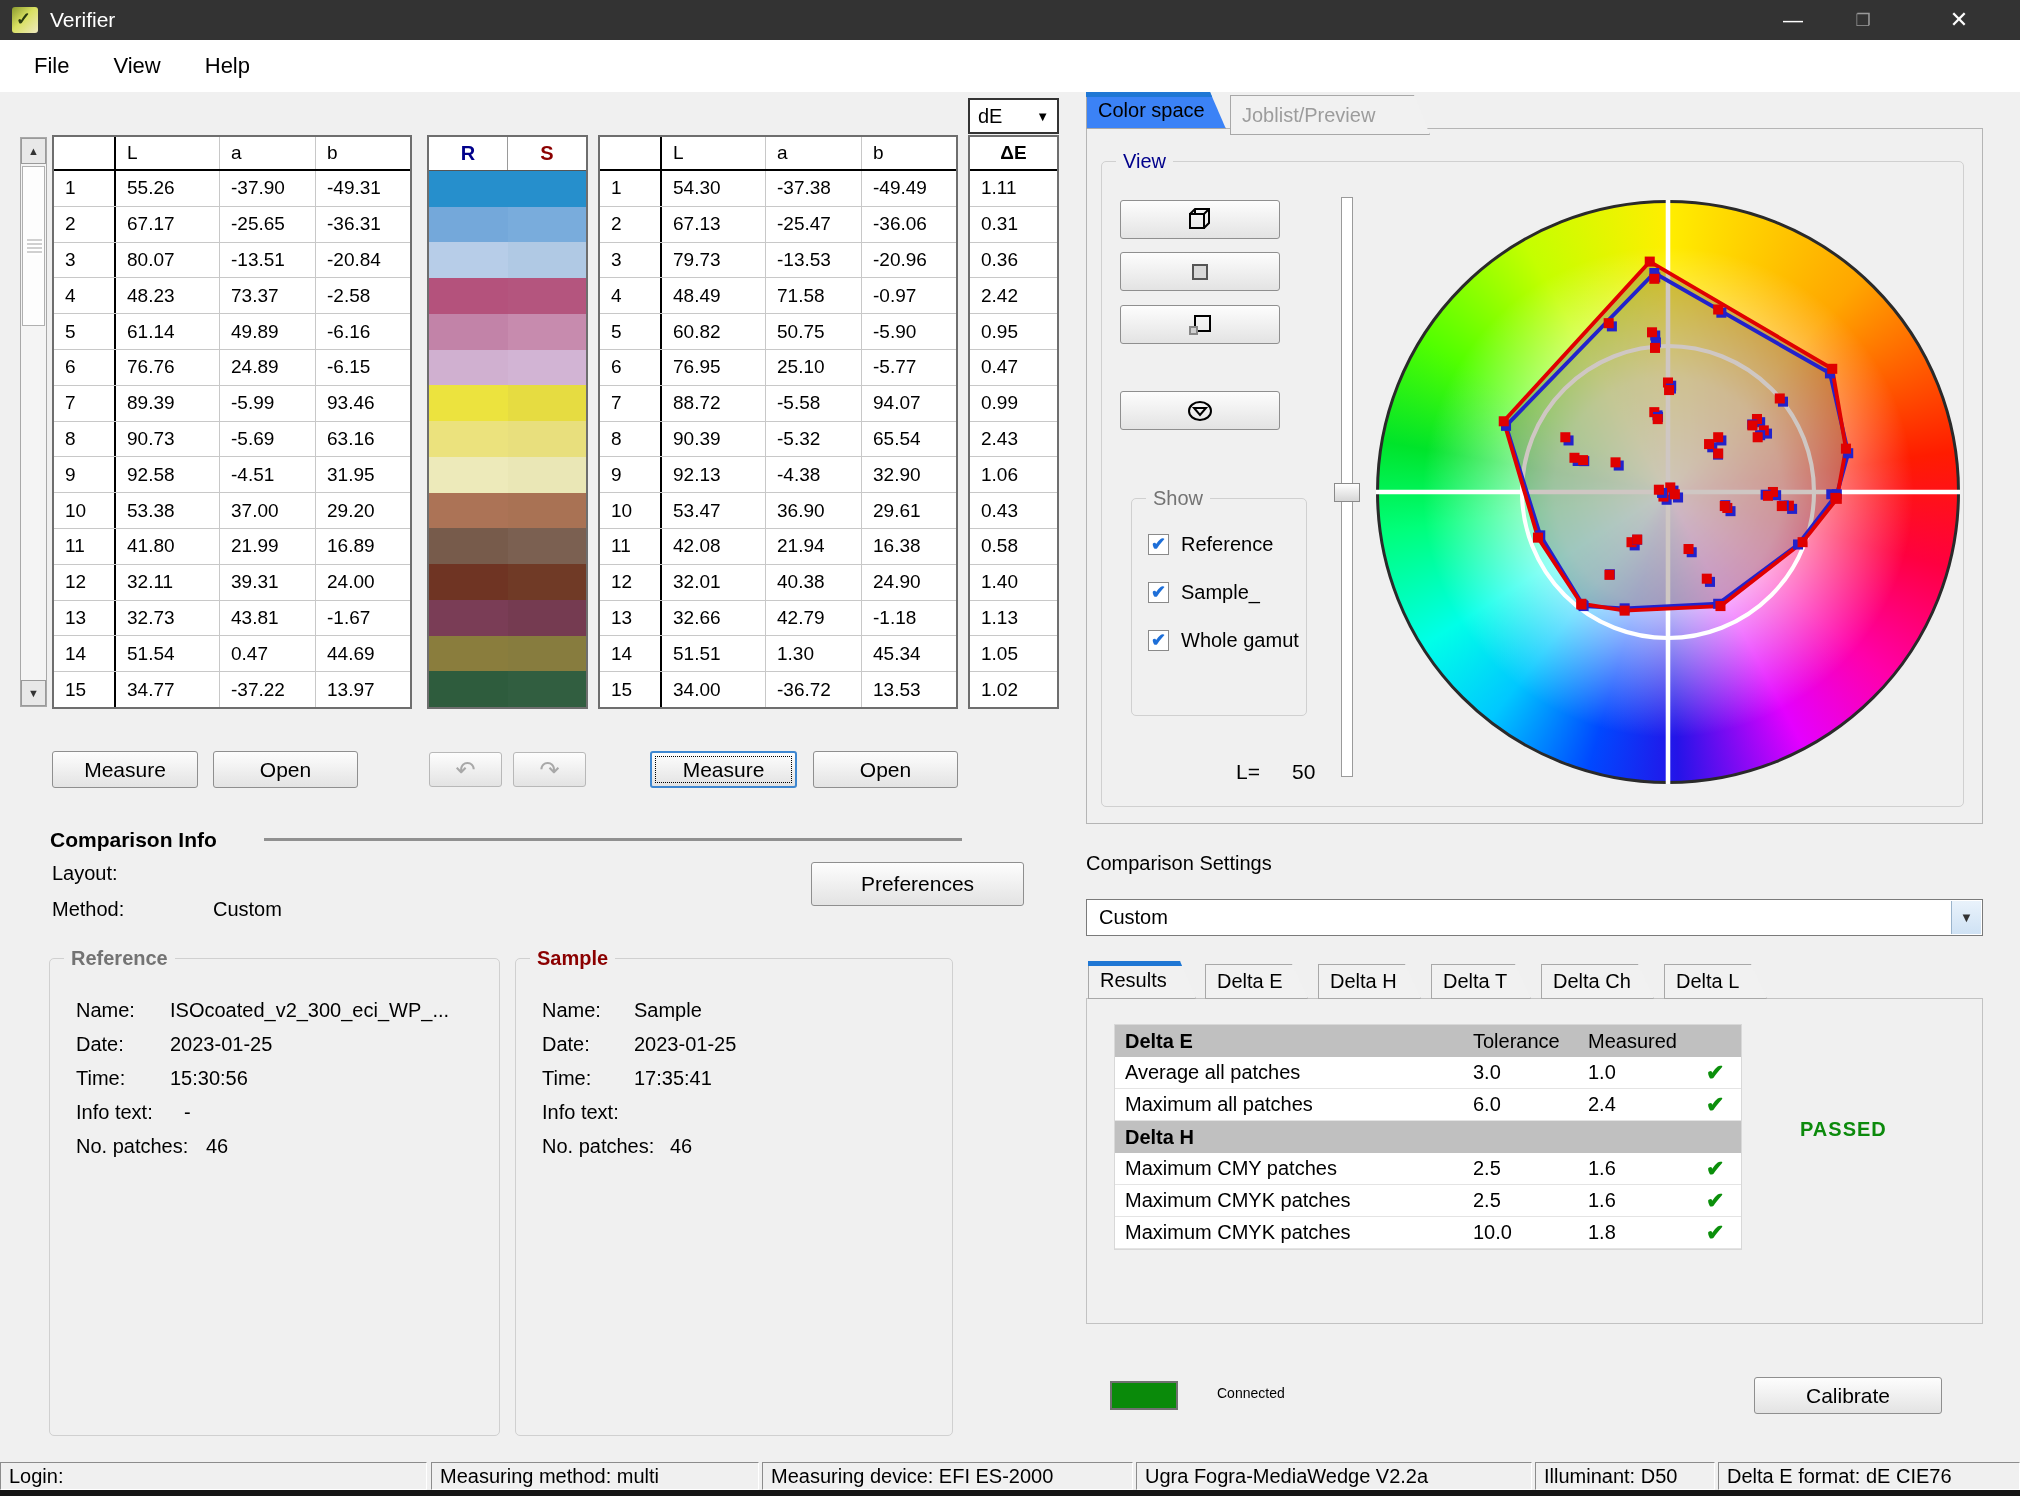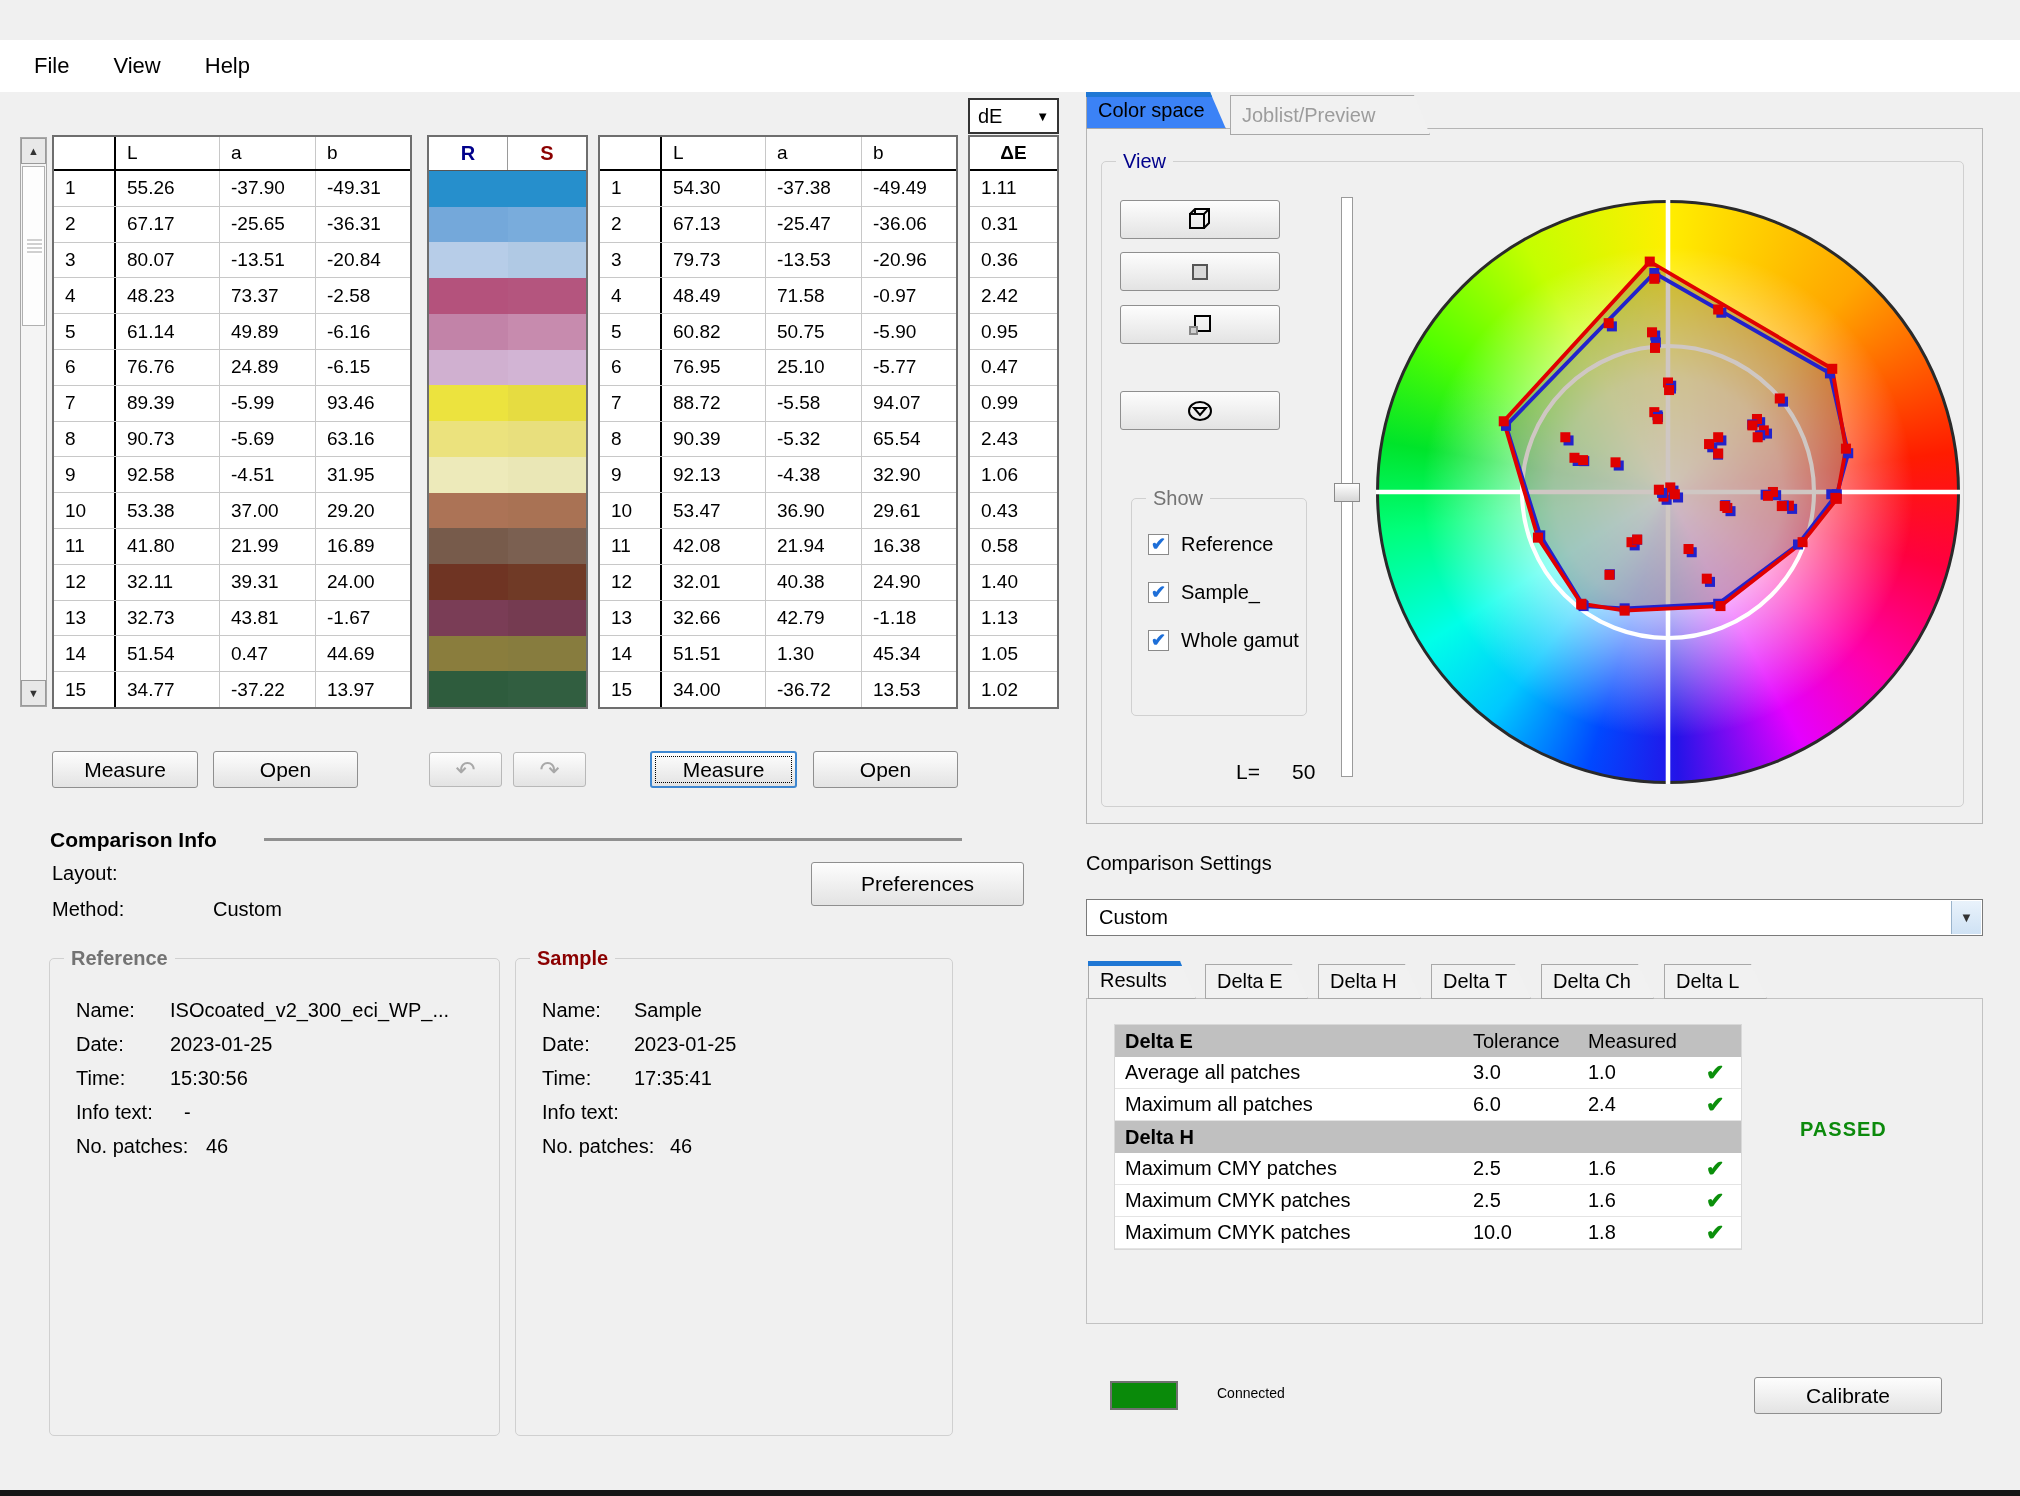--- a/index.html
+++ b/index.html
@@ -149,20 +149,27 @@
   
   #statusbar { position:absolute; left:0; top:1462px; width:2020px; height:28px; background:#f0f0f0; }
   .sb-seg { position:absolute; top:0; height:28px; border:1px solid; border-color:#8c8c8c #ffffff #ffffff #8c8c8c;
      font-size:20px; display:flex; align-items:center; padding-left:8px; overflow:hidden; white-space:nowrap; }
 </style>
 </head>
 <body>
 
 <div id="win">
 
+  <div id="titlebar">
+    <div id="app-icon"></div>
+    <div id="title-text">Verifier</div>
+    <div class="winbtn" id="btn-min">—</div>
+    <div class="winbtn" id="btn-max">❐</div>
+    <div class="winbtn" id="btn-close">✕</div>
+  </div>
 
   <div id="menubar">
     <span class="menu-item">File</span>
     <span class="menu-item">View</span>
     <span class="menu-item">Help</span>
   </div>
 
   <div id="vscroll">
     <div class="sb-btn" id="sb-up">▲</div>
     <div id="sb-thumb">
@@ -768,14 +775,22 @@
         <div class="res-c2">1.8</div>
         <div class="res-c3">✔</div>
       </div>
     </div>
   <div id="passed-lbl">PASSED</div>
 
   <div id="md-indicator" style="background: rgb(10, 138, 10);"></div>
   <div id="md-status">Connected</div>
   <div class="btn" id="btn-calibrate">Calibrate</div>
 
+  <div id="statusbar">
+      <div class="sb-seg" style="left: 0px; width: 427px;">Login:</div>
+      <div class="sb-seg" style="left: 431px; width: 328px;">Measuring method: multi</div>
+      <div class="sb-seg" style="left: 762px; width: 371px;">Measuring device: EFI ES-2000</div>
+      <div class="sb-seg" style="left: 1136px; width: 396px;">Ugra Fogra-MediaWedge V2.2a</div>
+      <div class="sb-seg" style="left: 1535px; width: 180px;">Illuminant: D50</div>
+      <div class="sb-seg" style="left: 1718px; width: 302px;">Delta E format: dE CIE76</div>
+    </div>
   <div id="bottom-edge"></div>
 </div>
 
 </body></html>

